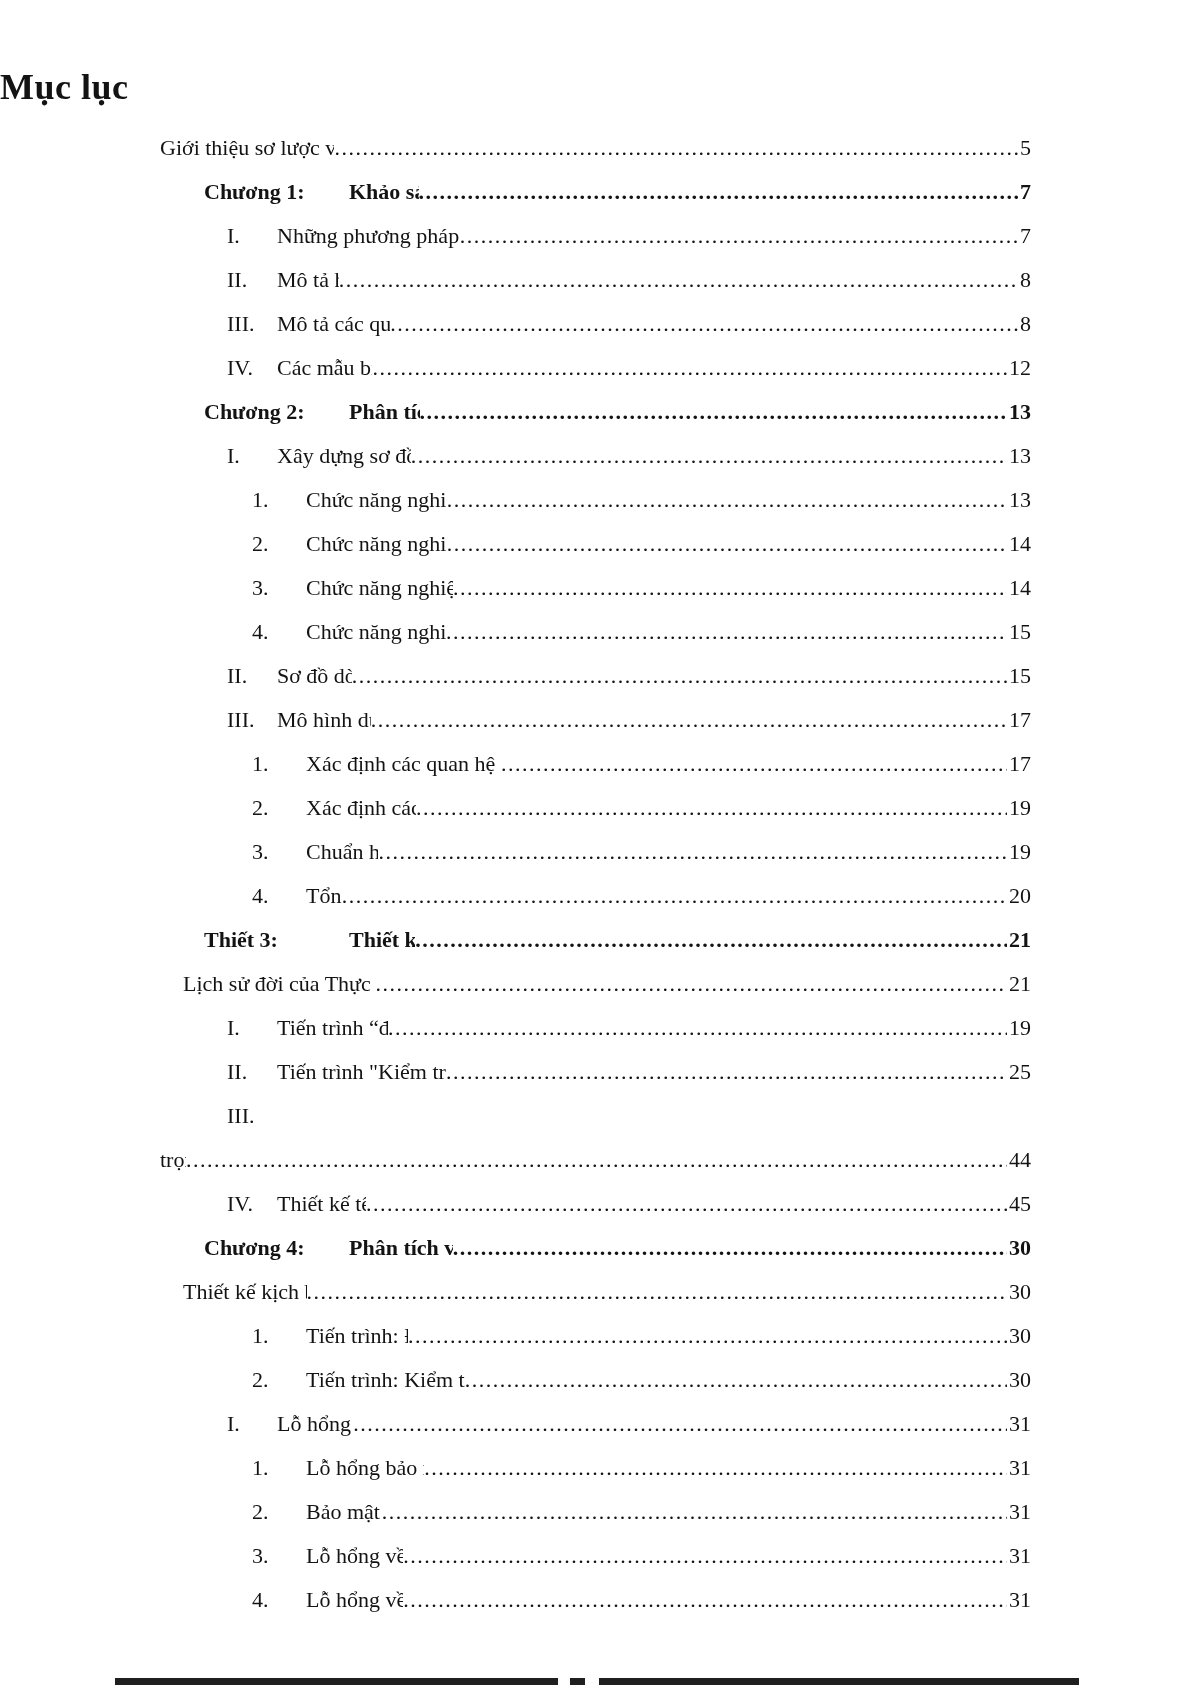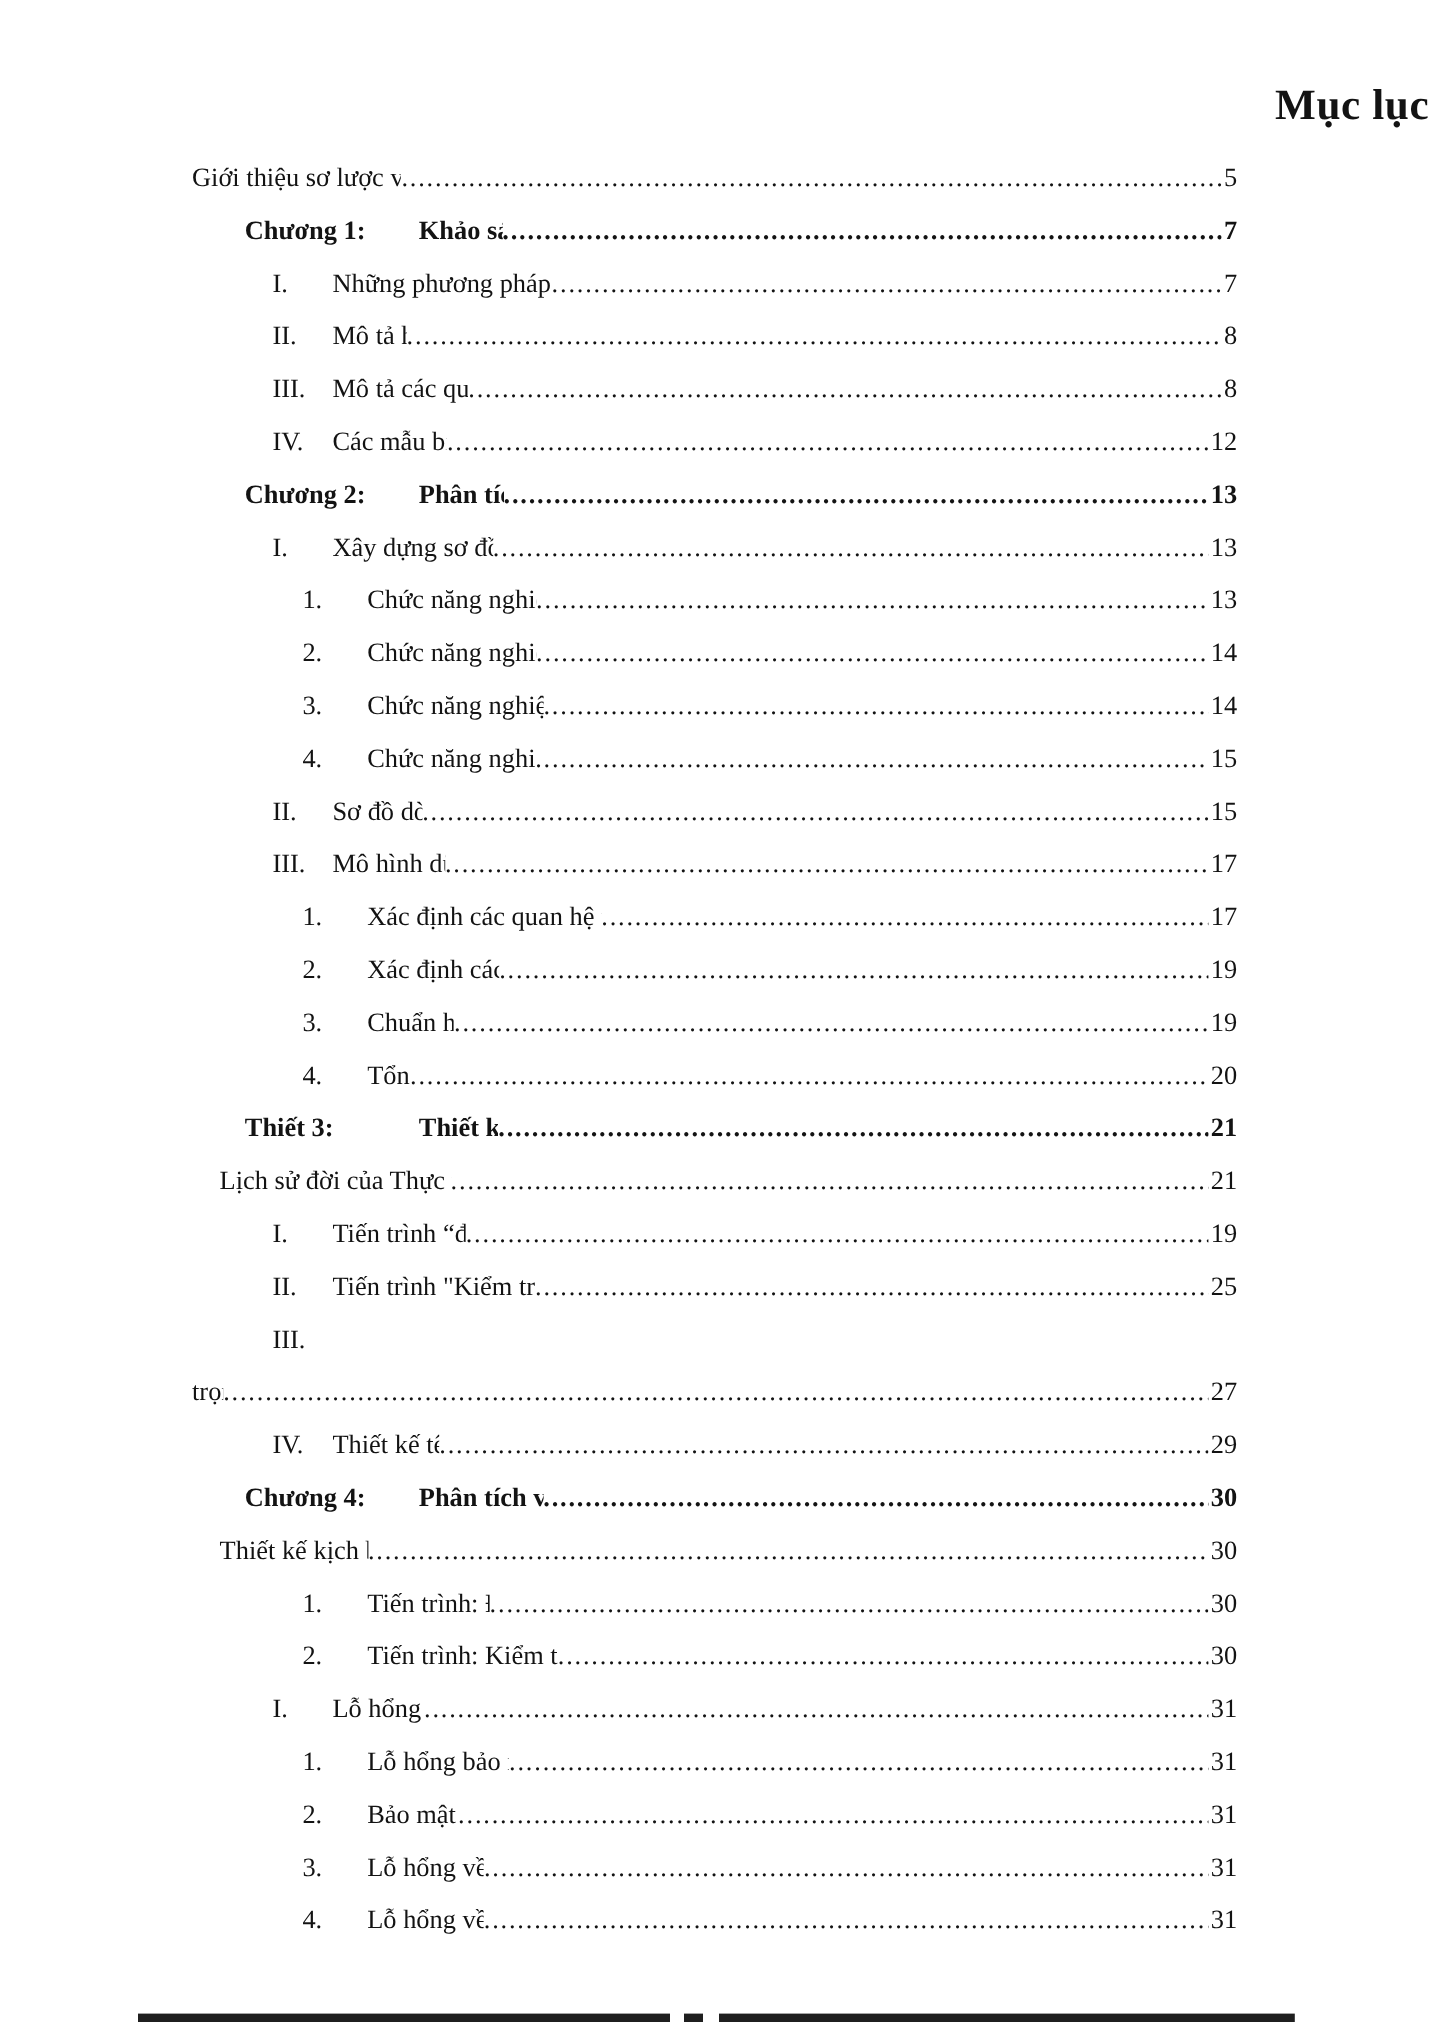--- a/index.html
+++ b/index.html
@@ -12,21 +12,21 @@
     font-family: "Liberation Serif", "DejaVu Serif", serif;
     color: #131313;
     position: relative;
   }
   .page {
     width: 1191px;
     height: 1685px;
     position: relative;
   }
   .doc-title {
-    text-align: right;
+    text-align: left;
     font-size: 36px;
     font-weight: bold;
     padding-top: 66px;
     margin-bottom: 24px;
     letter-spacing: 0.5px;
   }
   .toc {
     padding: 0 160px 0 160px;
   }
   .row {
@@ -210,27 +210,27 @@
         <span class="dots"></span>
         <span class="pagenum">25</span>
       </div>
       <div class="row roman nodots">
         <span class="prefix">III.</span>
         <span class="dots"></span>
       </div>
       <div class="row cont">
         <span class="label">trọng</span>
         <span class="dots"></span>
-        <span class="pagenum">27</span>
+        <span class="pagenum">44</span>
       </div>
       <div class="row roman">
         <span class="prefix">IV.</span>
         <span class="label">Thiết kế tên tệp dữ liệu</span>
         <span class="dots"></span>
-        <span class="pagenum">29</span>
+        <span class="pagenum">45</span>
       </div>
       <div class="row chapter">
         <span class="prefix">Chương 4:</span>
         <span class="label">Phân tích và thiết kế bảo mật</span>
         <span class="dots"></span>
         <span class="pagenum">30</span>
       </div>
       <div class="row plain1">
         <span class="label">Thiết kế kịch bản thử nghiệm</span>
         <span class="dots"></span>

